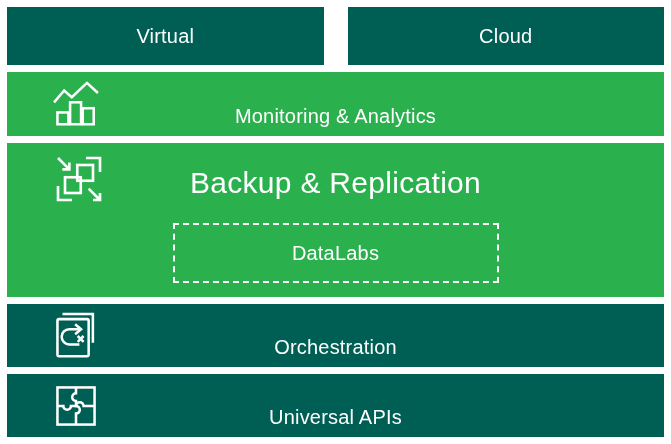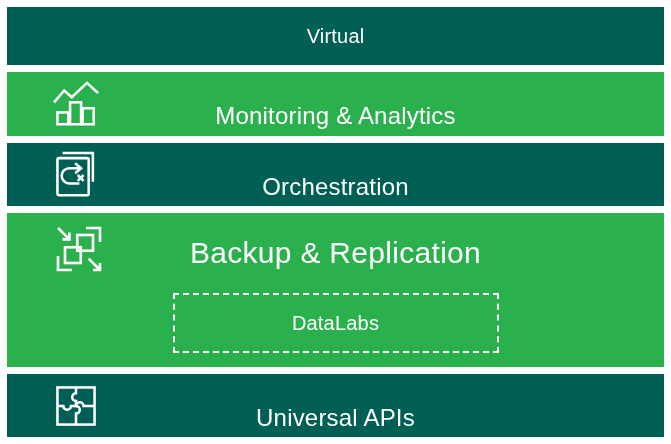--- a/index.html
+++ b/index.html
@@ -23,21 +23,21 @@
   }
   .layer{
     position:relative;color:var(--text);flex:0 0 auto;
     display:flex;align-items:center;justify-content:center;
   }
   .layer.green{background:var(--green);}
   .layer.teal{background:var(--teal);}
   .layer-monitoring{height:64px;}
   .layer-orchestration{height:63px;}
   .layer-apis{height:63px;}
-  .layer-label{font-size:24px;letter-spacing:.2px;margin-top:24px;}
+  .layer-label{font-size:20px;letter-spacing:.2px;margin-top:24px;}
   .layer-icon{
     position:absolute;left:42px;top:50%;transform:translateY(-50%);
     width:54px;height:54px;display:block;
   }
   .layer-icon svg{width:100%;height:100%;display:block;}
   
   .layer-backup{
     flex:1 1 auto;flex-direction:column;justify-content:flex-start;
   }
   .layer-backup .layer-icon{top:8px;transform:none;left:44px;width:56px;height:56px;}
@@ -55,64 +55,67 @@
 </style>
 </head>
 <body>
 
 <div class="diagram">
 
   <div class="top-row">
     <div class="workload">
       <span>Virtual</span>
     </div>
+    <div class="workload">
+      <span>Cloud</span>
+    </div>
   </div>
 
   <div class="layer green layer-monitoring">
     <span class="layer-icon">
       <svg viewBox="0 0 64 64" aria-hidden="true">
         <polyline class="icon-stroke" points="6,30 18,16 27,24 45,7 58,19"></polyline>
         <rect class="icon-stroke" x="10" y="42" width="13" height="14"></rect>
         <rect class="icon-stroke" x="25" y="30" width="13" height="26"></rect>
         <rect class="icon-stroke" x="40" y="37" width="13" height="19"></rect>
       </svg>
     </span>
     <span class="layer-label">Monitoring &amp; Analytics</span>
-  </div>
-
-  <div class="layer teal layer-orchestration">
-    <span class="layer-icon">
-      <svg viewBox="0 0 64 64" aria-hidden="true">
-        <path class="icon-stroke" d="M16,6 H52 V40"></path>
-        <rect class="icon-stroke" x="10" y="12" width="37" height="44" rx="2"></rect>
-        <path class="icon-stroke" d="M36,42 H24 a9,9 0 0 1 0,-18 H37"></path>
-        <path class="icon-stroke" d="M31,18 L38,24 L31,30"></path>
-        <path class="icon-stroke" d="M34,32 L41,39 M41,32 L34,39"></path>
-      </svg>
-    </span>
-    <span class="layer-label">Orchestration</span>
   </div>
 
   <div class="layer green layer-backup">
     <span class="layer-icon">
       <svg viewBox="0 0 64 64" aria-hidden="true">
         <rect class="icon-stroke" x="30" y="16" width="18" height="18"></rect>
         <rect class="icon-stroke" x="16" y="30" width="18" height="18"></rect>
         <path class="icon-stroke" d="M40,8 H56 V24"></path>
         <path class="icon-stroke" d="M8,40 V56 H24"></path>
         <path class="icon-stroke" d="M8,8 L21,21 M21,13 V21 H13"></path>
         <path class="icon-stroke" d="M43,43 L56,56 M56,48 V56 H48"></path>
       </svg>
     </span>
     <div class="backup-title">Backup &amp; Replication</div>
     <div class="datalabs">
       <span>DataLabs</span>
     </div>
   </div>
 
+  <div class="layer teal layer-orchestration">
+    <span class="layer-icon">
+      <svg viewBox="0 0 64 64" aria-hidden="true">
+        <path class="icon-stroke" d="M16,6 H52 V40"></path>
+        <rect class="icon-stroke" x="10" y="12" width="37" height="44" rx="2"></rect>
+        <path class="icon-stroke" d="M36,42 H24 a9,9 0 0 1 0,-18 H37"></path>
+        <path class="icon-stroke" d="M31,18 L38,24 L31,30"></path>
+        <path class="icon-stroke" d="M34,32 L41,39 M41,32 L34,39"></path>
+      </svg>
+    </span>
+    <span class="layer-label">Orchestration</span>
+  </div>
+
   <div class="layer teal layer-apis">
     <span class="layer-icon">
       <svg viewBox="0 0 64 64" aria-hidden="true">
         <rect class="icon-stroke" x="10" y="10" width="44" height="44"></rect>
         <path class="icon-stroke" d="M32,10 v7 a4.5,4.5 0 1 0 0,9 v6 a4.5,4.5 0 1 1 0,9 v13"></path>
         <path class="icon-stroke" d="M10,32 h7 a4.5,4.5 0 1 0 9,0 h6 a4.5,4.5 0 1 1 9,0 h13"></path>
       </svg>
     </span>
     <span class="layer-label">Universal APIs</span>
   </div>

